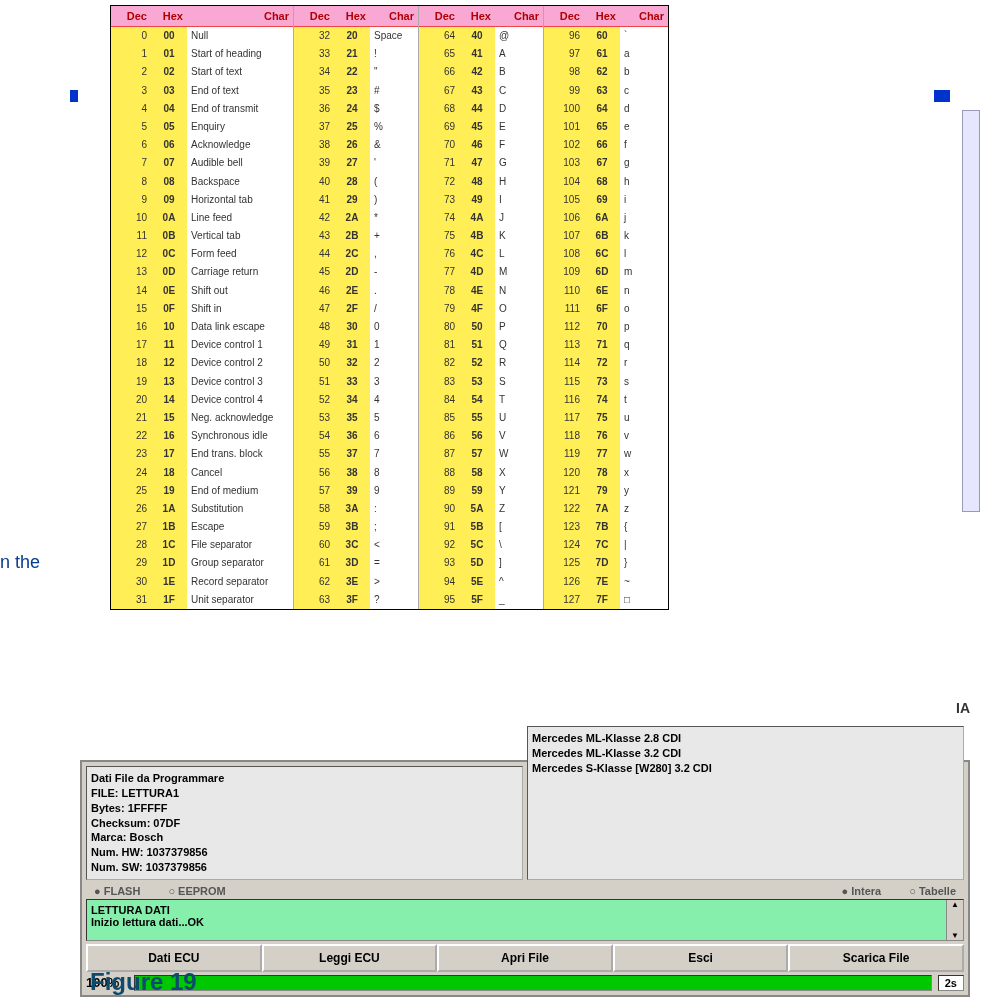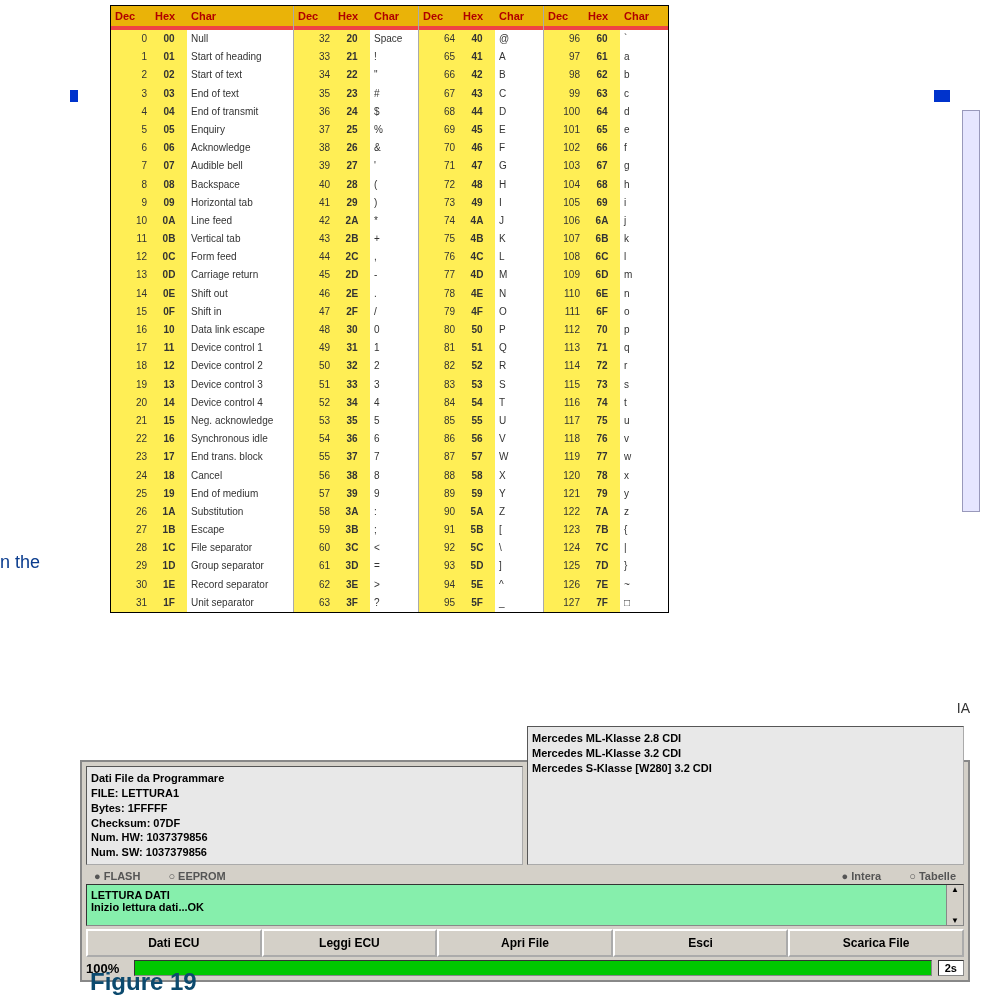--- a/index.html
+++ b/index.html
@@ -1,29 +1,29 @@
 <!DOCTYPE html>
 <html><head>
 <meta charset="utf-8">
 <style>
 body{margin:0;font-family:Verdana,Arial,sans-serif;font-size:11px;background:#fff;width:1000px;height:1000px;position:relative;overflow:hidden}
 .ascii-table{position:absolute;left:110px;top:5px;border:1px solid #000;background:#fff;display:flex}
 .col-group{display:flex;border-right:1px solid #aaa}
 .col-group:last-child{border-right:none}
-.th{background:#eab308;color:#b00000;font-weight:bold;text-align:left;padding:2px 4px;border-bottom:4px solid #ef4444;height:16px;line-height:16px}
+.th{background:#f9a8d4;color:#b00000;font-weight:bold;text-align:right;padding:2px 4px;border-bottom:1px solid #ef4444;height:16px;line-height:16px}
 .cell{padding:1px 4px;height:16.2px;line-height:16.2px;font-size:10px;color:#333;white-space:nowrap;overflow:hidden}
 .dec{width:32px;text-align:right;background:#ffee55}
 .hex{width:28px;text-align:center;background:#ffee55;font-weight:bold}
 .chr{width:98px;text-align:left;background:#fff}
 .chr-narrow{width:40px}
 .side-text{position:absolute;left:0;top:552px;color:#0a3c8e;font-size:18px;font-family:Liberation Sans, sans-serif}
 .side-blue1{position:absolute;left:70px;top:90px;width:8px;height:12px;background:#0033cc}
 .side-blue2{position:absolute;right:50px;top:90px;width:16px;height:12px;background:#0033cc}
 .side-grey{position:absolute;right:20px;top:110px;width:16px;height:400px;background:#e6e6ff;border:1px solid #99b}
-.side-ha{position:absolute;right:30px;top:700px;font-family:Arial;font-weight:normal;color:#333;font-size:14px}
+.side-ha{position:absolute;right:30px;top:700px;font-family:Arial;font-weight:bold;color:#333;font-size:14px}
 .app{position:absolute;left:80px;top:760px;right:30px;background:#d4d0c8;border:2px solid #888;padding:4px;font-family:Tahoma,Arial;font-size:11px}
 .app-row{display:flex;gap:4px;margin-bottom:3px}
 .panel{background:#e8e8e8;border:1px inset #aaa;padding:4px;font-weight:bold;font-size:11px;line-height:1.35}
 .panel .hdr{font-weight:bold;color:#000}
 .panel-left{flex:1;min-width:330px}
 .panel-right{flex:1;min-width:380px;position:relative;top:-40px;margin-bottom:-40px}
 .radio-row{display:flex;gap:28px;padding:2px 8px;color:#555;font-weight:bold}
 .radio-row span::before{content:"○ ";color:#555}
 .radio-row span.sel::before{content:"● "}
 .logbox{background:#86efac;border:1px inset #888;padding:4px;font-weight:bold;height:32px;position:relative}
@@ -476,20 +476,21 @@
     </div>
   </div>
 
 <div class="app">
   <div class="app-row">
     <div class="panel panel-left">
       <div class="hdr">Dati File da Programmare</div>
       <div><span>FILE:</span> <span>LETTURA1</span></div>
       <div><span>Bytes:</span> <span>1FFFFF</span></div>
       <div><span>Checksum:</span> <span>07DF</span></div>
+      <div><span>Marca:</span> <span>Bosch</span></div>
       <div><span>Num. HW:</span> <span>1037379856</span></div>
       <div><span>Num. SW:</span> <span>1037379856</span></div>
     </div>
     <div class="panel panel-right" id="rightlist">
         <div>Mercedes ML-Klasse 2.8 CDI</div>
         <div>Mercedes ML-Klasse 3.2 CDI</div>
         <div>Mercedes S-Klasse [W280] 3.2 CDI</div>
       </div>
   </div>
   <div class="radio-row">

